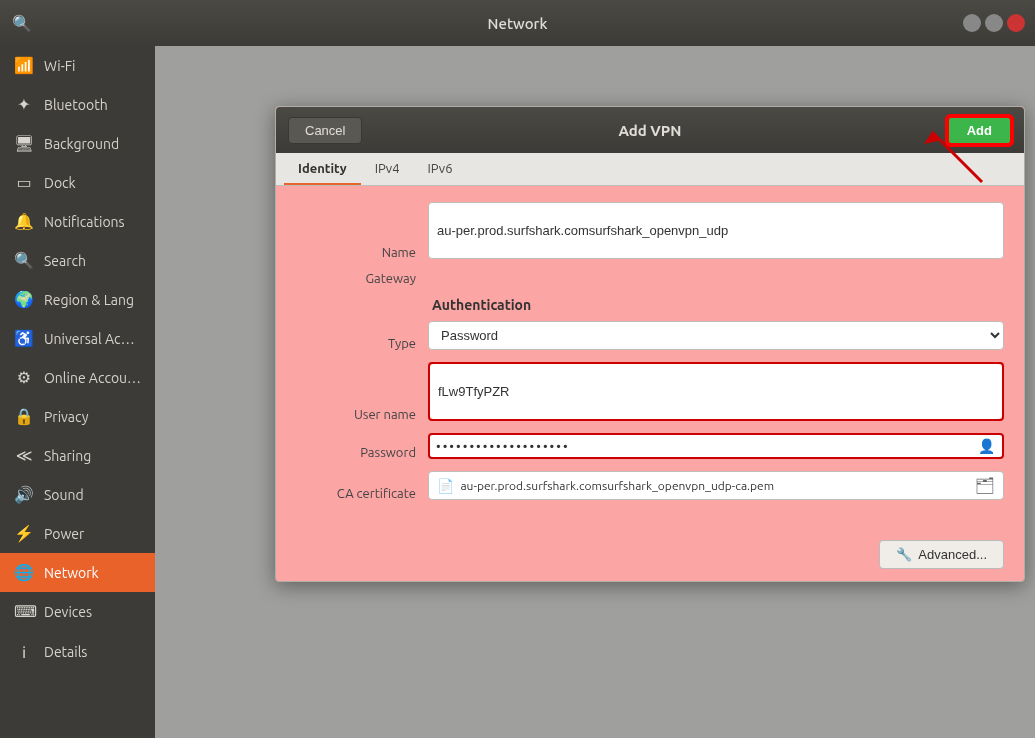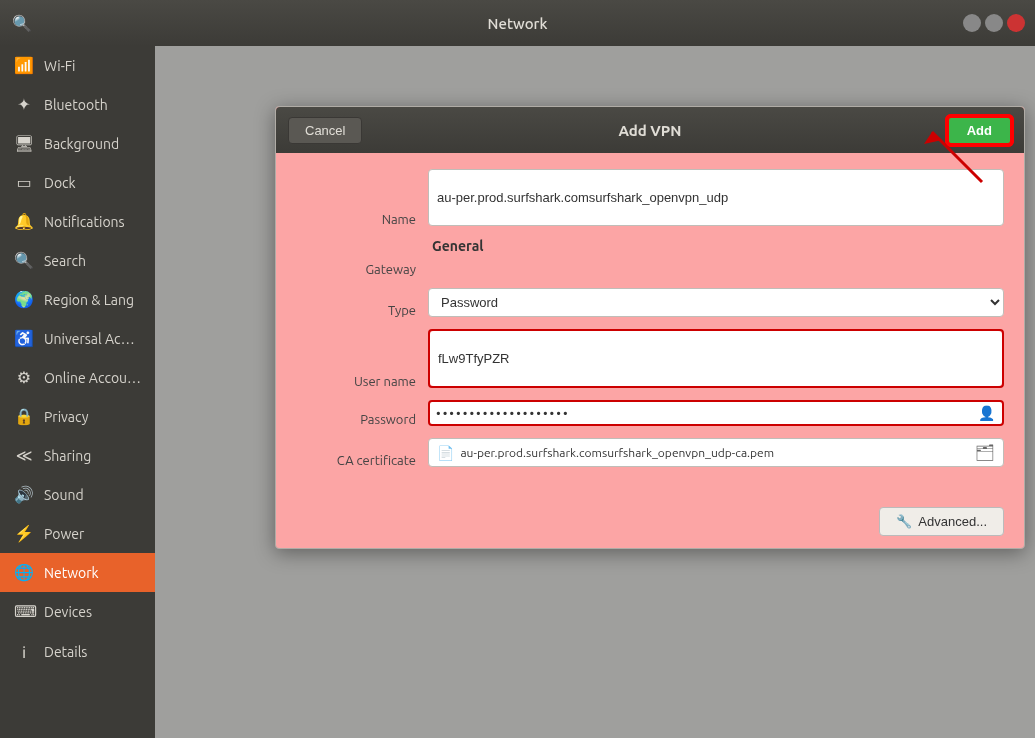--- a/index.html
+++ b/index.html
@@ -411,34 +411,39 @@
             <button class="add-btn">Add</button>
             
             <svg class="arrow-svg" width="90" height="70" viewBox="0 0 90 70">
               <line x1="70" y1="60" x2="20" y2="10" stroke="#cc0000" stroke-width="3"></line>
               <polygon points="20,10 30,18 12,22" fill="#cc0000"></polygon>
             </svg>
           </div>
         </div>
       </div>
 
+      <div class="tabs" id="tabs-container">
+          <div class="tab active">Identity</div>
+          <div class="tab">IPv4</div>
+          <div class="tab">IPv6</div>
+        </div>
 
       <div class="dialog-body">
 
         <div class="form-row">
           <span class="form-label">Name</span>
           <input class="form-input" type="text" value="au-per.prod.surfshark.comsurfshark_openvpn_udp" style="">
         </div>
 
-        <div class="section-title">General</div>
 
         <div class="form-row">
           <span class="form-label">Gateway</span>
         </div>
 
+        <div class="section-title">Authentication</div>
 
         <div class="form-row">
           <span class="form-label">Type</span>
           <select class="type-select">
             <option>Password</option>
           </select>
         </div>
 
         <div class="form-row">
           <span class="form-label">User name</span>

